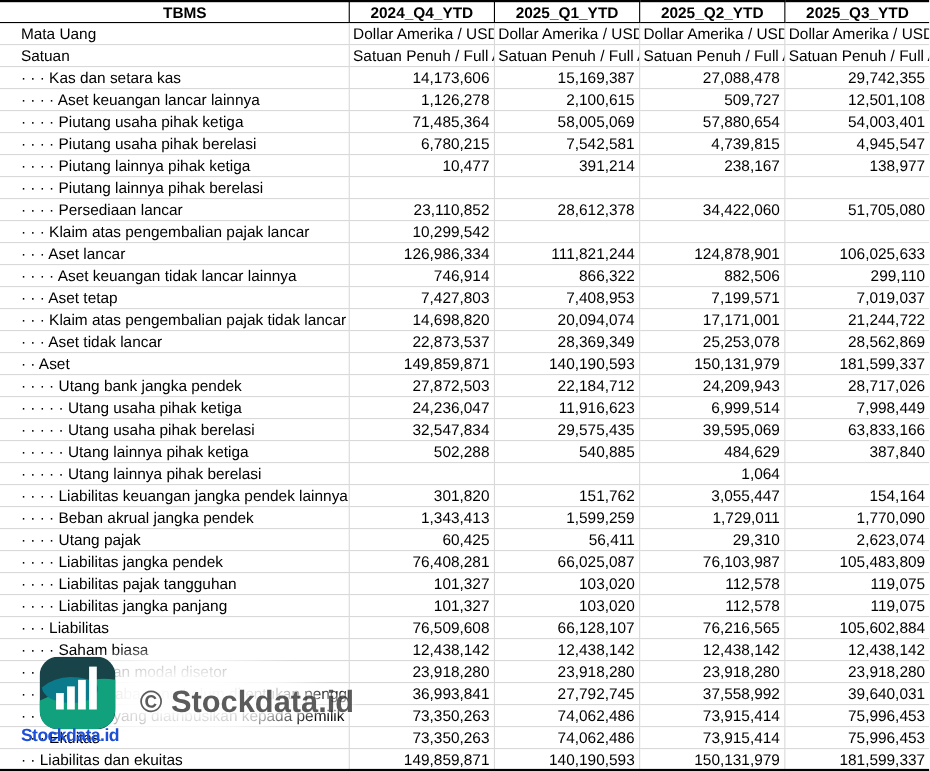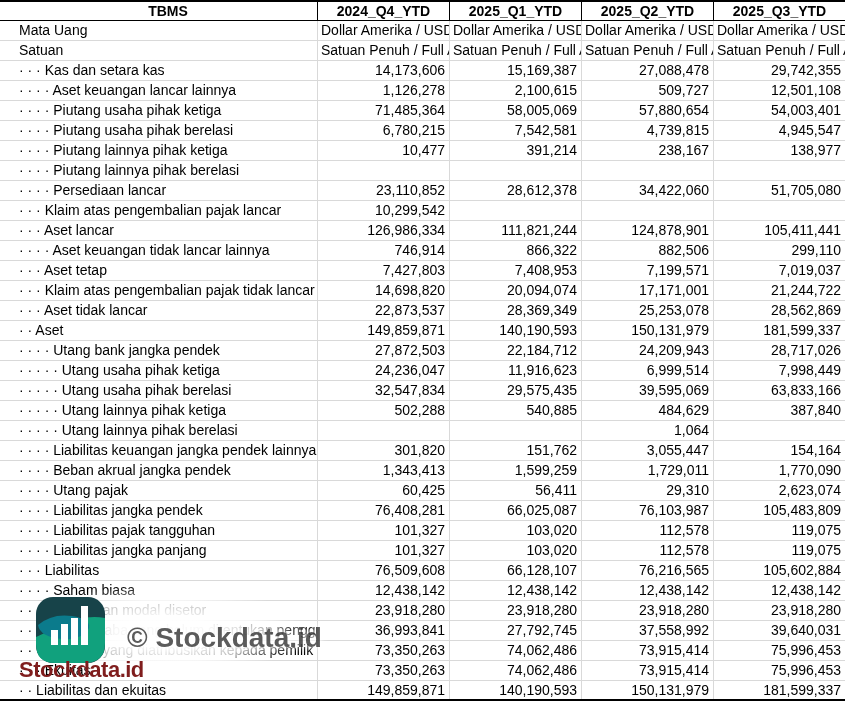--- a/index.html
+++ b/index.html
@@ -37,22 +37,22 @@
   
   .wm-halo{
     position:absolute;left:-10px;top:572px;width:360px;height:130px;
     background:radial-gradient(ellipse 52% 48% at 48% 46%,
        rgba(255,255,255,0.97) 25%, rgba(255,255,255,0.75) 50%, rgba(255,255,255,0) 75%);
     pointer-events:none;z-index:5;
   }
   .wm-icon{position:absolute;left:36px;top:597px;z-index:6;}
   .wm-brand{
     position:absolute;left:19px;top:659px;z-index:6;
-    font-weight:bold;font-size:22px;line-height:22px;
-    letter-spacing:-0.5px;color:#7f1d1d;
+    font-weight:bold;font-size:16px;line-height:22px;
+    letter-spacing:-0.5px;color:#1d4ed8;
   }
   .wm-copy{
     position:absolute;left:127px;top:626px;z-index:6;
     font-weight:bold;font-size:28px;line-height:24px;
     color:#454545;opacity:0.88;
     text-shadow:0 0 4px #fff,0 0 8px #fff;
   }
   .bottom-edge{
     position:absolute;left:0;bottom:0;width:100%;height:2px;
     background:#000;z-index:4;
@@ -139,21 +139,21 @@
         <div class="cell val-col num">10,299,542</div>
         <div class="cell val-col num"></div>
         <div class="cell val-col num"></div>
         <div class="cell val-col num"></div>
       </div>
       <div class="row">
         <div class="cell label-col">· · · Aset lancar</div>
         <div class="cell val-col num">126,986,334</div>
         <div class="cell val-col num">111,821,244</div>
         <div class="cell val-col num">124,878,901</div>
-        <div class="cell val-col num">105,411,441</div>
+        <div class="cell val-col num">106,025,633</div>
       </div>
       <div class="row">
         <div class="cell label-col">· · · · Aset keuangan tidak lancar lainnya</div>
         <div class="cell val-col num">746,914</div>
         <div class="cell val-col num">866,322</div>
         <div class="cell val-col num">882,506</div>
         <div class="cell val-col num">299,110</div>
       </div>
       <div class="row">
         <div class="cell label-col">· · · Aset tetap</div>

